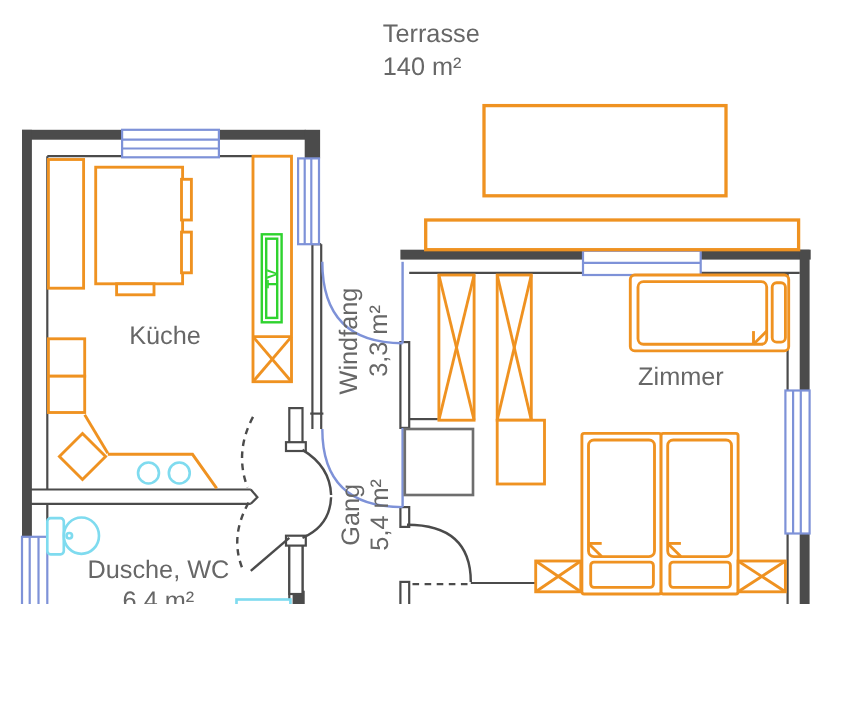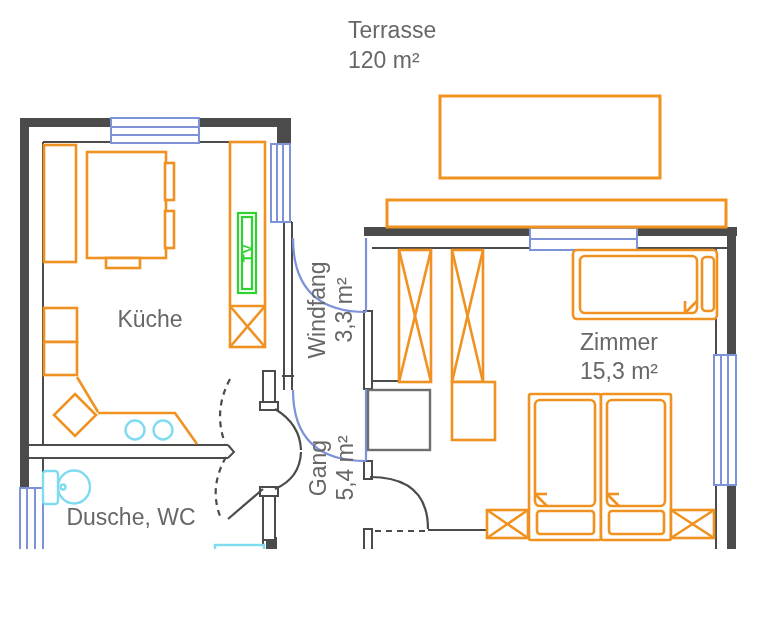--- a/index.html
+++ b/index.html
@@ -239,40 +239,40 @@
     <g>
       <rect class="san" x="215" y="545" width="49" height="48"></rect>
       <rect class="sanl" x="221" y="551" width="37" height="37" rx="4"></rect>
       <circle class="san" cx="226" cy="556" r="2.5"></circle>
     </g>
   </g>
 </svg>
 
   <div id="label-terrasse" class="room-label" style="left:348px;top:15px;">
     <span>Terrasse</span>
-    <span>120 m²</span>
-  </div>
-
-  <div class="room-label" style="left:90px;top:305px;width:120px;">
+    <span>140 m²</span>
+  </div>
+
+  <div class="room-label" style="left:90px;top:291px;width:120px;">
     <span>Küche</span>
   </div>
 
   <div class="room-label rot" style="left:331px;top:310px;">
     <span>Windfang</span>
     <span>3,3 m²</span>
   </div>
 
   <div class="room-label rot" style="left:332px;top:468px;">
     <span>Gang</span>
     <span>5,4 m²</span>
   </div>
 
   <div class="room-label" style="left:518px;top:328px;width:140px;text-align:right;">
     <span>Zimmer</span>
-    <span>15,3 m²</span>
-  </div>
-
-  <div class="room-label" style="left:51px;top:503px;width:160px;">
+  </div>
+
+  <div class="room-label" style="left:64px;top:503px;width:160px;">
     <span>Dusche, WC</span>
+    <span>6,4 m²</span>
   </div>
 
   <div id="tv-label" style="left:247px;top:253px;">TV</div>
 </div>
 
 </body></html>

